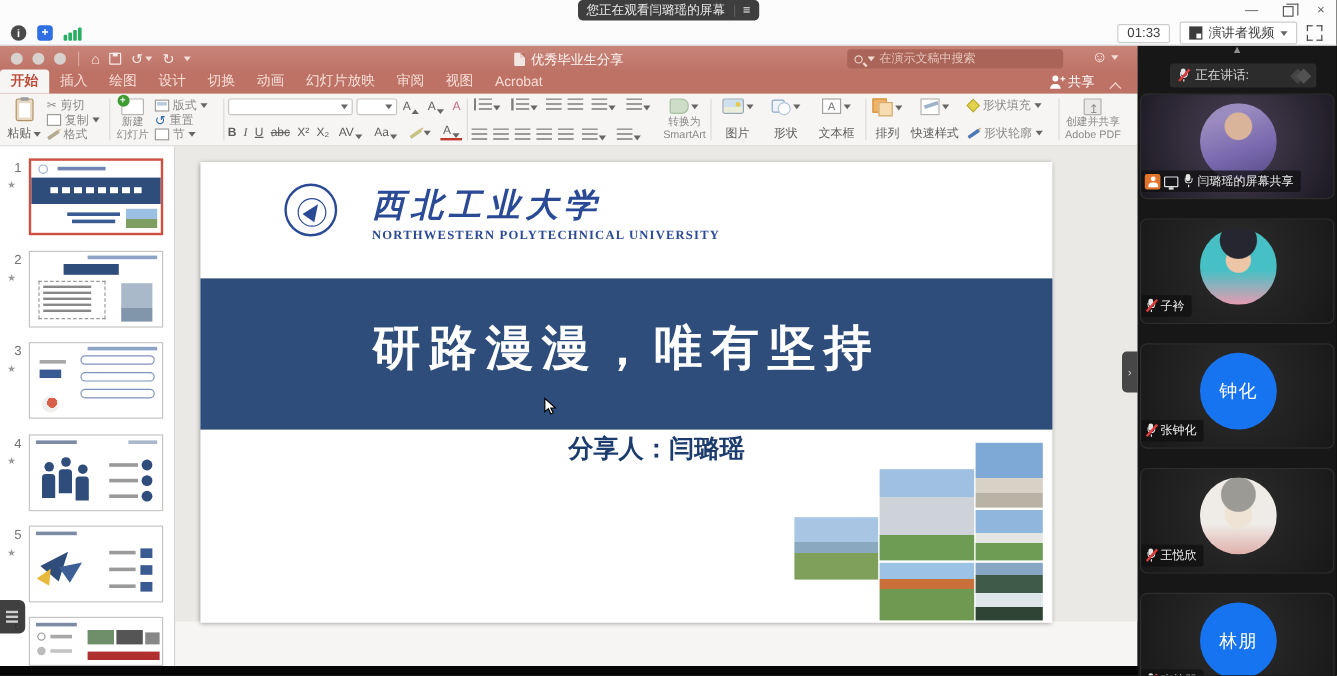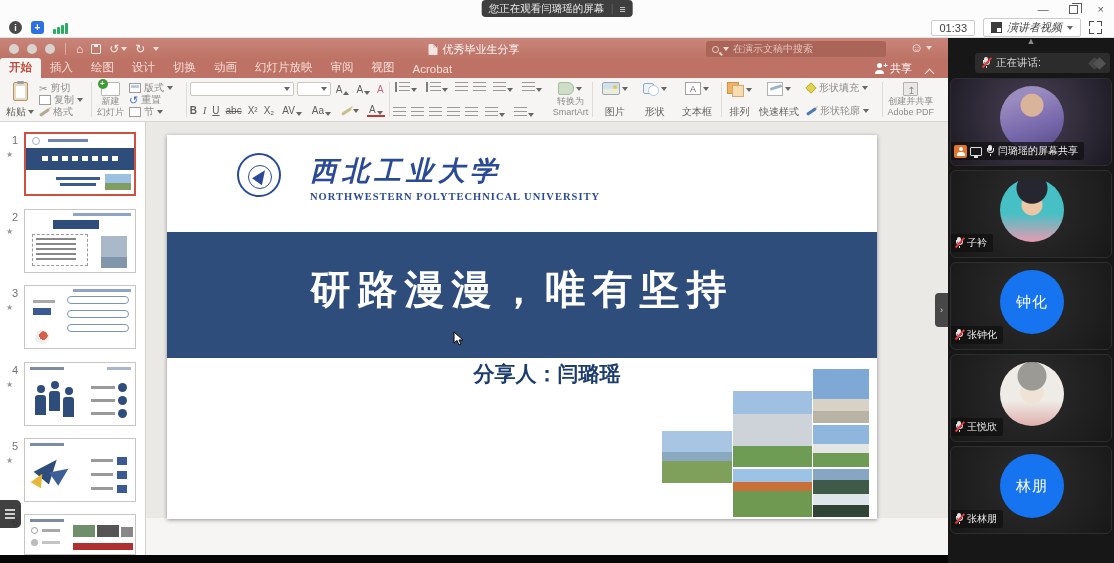--- a/index.html
+++ b/index.html
@@ -14,21 +14,21 @@
   .wc-max:before{content:"";position:absolute;left:2px;top:-3px;width:9px;height:9px;border:1px solid #5c5c5c;border-left:none;border-bottom:none;}
   .viewer-banner{position:absolute;left:50%;transform:translateX(-50%);top:0;height:17px;background:#3e3e3e;border-radius:4px;color:#e9e9e9;font-size:10.5px;display:flex;align-items:center;padding:0 7px;gap:7px;z-index:9;}
   .vb-sep{width:1px;height:10px;background:#5d5d5d;}
   .meet-left{position:absolute;left:9px;top:21px;display:flex;gap:9px;align-items:center;}
   .info-ic{width:13px;height:13px;border-radius:50%;background:#4a4a4a;color:#fff;font-size:9px;font-weight:bold;display:flex;align-items:center;justify-content:center;}
   .shield-ic{width:13px;height:13px;border-radius:3px;background:#2f6fe4;color:#fff;font-size:10px;font-weight:bold;display:flex;align-items:center;justify-content:center;line-height:1;}
   .sig{display:flex;align-items:flex-end;gap:1.5px;height:12px;}
   .sig i{display:block;width:2.5px;background:#27ae60;border-radius:1px;}
   .meet-right{position:absolute;right:12px;top:18px;display:flex;gap:8px;align-items:center;}
   .timer{border:1px solid #cdcdcd;border-radius:2px;padding:1px 7px;font-size:11px;color:#3d3d3d;background:#fff;}
-  .viewmode{border:1px solid #cdcdcd;border-radius:2px;padding:1px 7px;font-size:11px;color:#3d3d3d;background:#fff;display:flex;align-items:center;gap:5px;font-style:italic;}
+  .viewmode{border:1px solid #cdcdcd;border-radius:2px;padding:1px 7px;font-size:11px;color:#3d3d3d;background:#fff;display:flex;align-items:center;gap:5px;}
   .vm-ic{width:11px;height:11px;background:#3c3c3c;position:relative;}
   .vm-ic:after{content:"";position:absolute;right:1px;bottom:1px;width:4px;height:4px;background:#fff;}
   .crt{width:0;height:0;border-left:3.5px solid transparent;border-right:3.5px solid transparent;border-top:4px solid #666;display:inline-block;}
   .crt.w{border-top-color:#f2ddd7;}
   .fullscr{width:13px;height:13px;position:relative;}
   .fullscr:before,.fullscr:after{content:"";position:absolute;width:4px;height:4px;border:1.5px solid #4a4a4a;}
   .fullscr:before{left:0;top:0;border-right:none;border-bottom:none;box-shadow:9px 9px 0 -1.5px transparent;}
   .fullscr:after{right:0;bottom:0;border-left:none;border-top:none;}
   .fullscr i:before,.fullscr i:after{content:"";position:absolute;width:4px;height:4px;border:1.5px solid #4a4a4a;}
   .fullscr i:before{right:0;top:0;border-left:none;border-bottom:none;}
@@ -125,26 +125,26 @@
   .cursor{position:absolute;left:286px;top:196px;width:11px;height:15px;}
   .panel-handle{position:absolute;right:0;top:171px;width:13px;height:34px;background:#474747;border-radius:4px 0 0 4px;color:#d8d8d8;font-size:9px;display:flex;align-items:center;justify-content:center;}
   .notes{position:absolute;left:146px;top:396px;width:802px;height:37px;background:#fbfbfa;border-top:1px solid #d6d4d1;font-size:11px;color:#4a4a4a;padding:9px 0 0 12px;}
   .blackstrip{position:absolute;left:0;top:555px;width:948px;height:8px;background:#060606;z-index:6;}
   .hamburger{position:absolute;left:0;top:500px;width:21px;height:28px;background:rgba(48,48,48,.92);border-radius:0 5px 5px 0;display:flex;flex-direction:column;justify-content:center;gap:2.5px;padding-left:5px;z-index:7;}
   .hamburger i{display:block;width:10px;height:1.5px;background:#cfcfcf;}
 
   
   .panel{position:absolute;left:948px;top:36px;width:166px;height:527px;background:#171717;}
   .panel-collapse{position:absolute;left:0;top:1px;width:100%;text-align:center;color:#8d8d8d;font-size:9px;line-height:1;}
-  .speaking{position:absolute;left:27px;top:17px;width:135px;height:20px;background:#2c2c2c;border-radius:3px;display:flex;align-items:center;gap:5px;padding:0 6px;font-size:10.5px;color:#d6d6d6;}
+  .speaking{position:absolute;left:27px;top:17px;width:122px;height:20px;background:#2c2c2c;border-radius:3px;display:flex;align-items:center;gap:5px;padding:0 6px;font-size:10.5px;color:#d6d6d6;}
   .spk-deco{margin-left:auto;display:flex;}
   .spk-deco i{width:9px;height:9px;background:#454545;transform:rotate(45deg);display:block;}
   .spk-deco i+i{margin-left:-4px;background:#525252;}
   .tiles{position:absolute;left:2px;top:42px;width:162px;}
-  .tile{position:relative;width:162px;height:88px;margin-bottom:4px;border:1px solid #2e2e2e;border-radius:6px;background:radial-gradient(circle at 50% 40%,#2d2d2d,#181818);overflow:hidden;}
+  .tile{position:relative;width:162px;height:88px;margin-bottom:16px;border:1px solid #2e2e2e;border-radius:6px;background:radial-gradient(circle at 50% 40%,#2d2d2d,#181818);overflow:hidden;}
   .tile.t1{background:radial-gradient(circle at 50% 40%,#4a4156,#1c1922);}
   .avatar{position:absolute;left:49px;top:7px;width:64px;height:64px;border-radius:50%;}
   .av-purple{background:radial-gradient(circle at 50% 30%,#d9b49a 0 11px,rgba(0,0,0,0) 12px),linear-gradient(160deg,#9b8cc0 20%,#7a6aae 60%,#564a85 100%);}
   .av-teal{background:radial-gradient(circle at 50% 16%,#262630 0 15px,rgba(0,0,0,0) 16px),radial-gradient(circle at 50% 42%,#ecc6a6 0 10px,rgba(0,0,0,0) 11px),linear-gradient(#46c0c4 55%,#e79bb1 100%);}
   .av-sketch{background:radial-gradient(circle at 50% 22%,#9c9a95 0 14px,rgba(0,0,0,0) 15px),radial-gradient(circle at 50% 48%,#efe3d5 0 11px,rgba(0,0,0,0) 12px),linear-gradient(#efece7 60%,#dfb0ac 100%);}
   .av-init{background:#1774f0;color:#fff;font-size:15px;letter-spacing:1px;display:flex;align-items:center;justify-content:center;}
   .tile-label{position:absolute;left:0;bottom:5px;display:flex;align-items:center;gap:3px;background:rgba(15,15,15,.72);border-radius:0 2px 2px 0;padding:2px 6px 2px 3px;font-size:10px;color:#efefef;max-width:158px;white-space:nowrap;}
   .pbadge{width:13px;height:13px;border-radius:2px;background:#e2752b;position:relative;flex:none;}
   .pbadge:before{content:"";position:absolute;left:4.5px;top:2px;width:4px;height:4px;border-radius:50%;background:#fff;}
   .pbadge:after{content:"";position:absolute;left:2.5px;bottom:2px;width:8px;height:4px;border-radius:3px 3px 0 0;background:#fff;}

